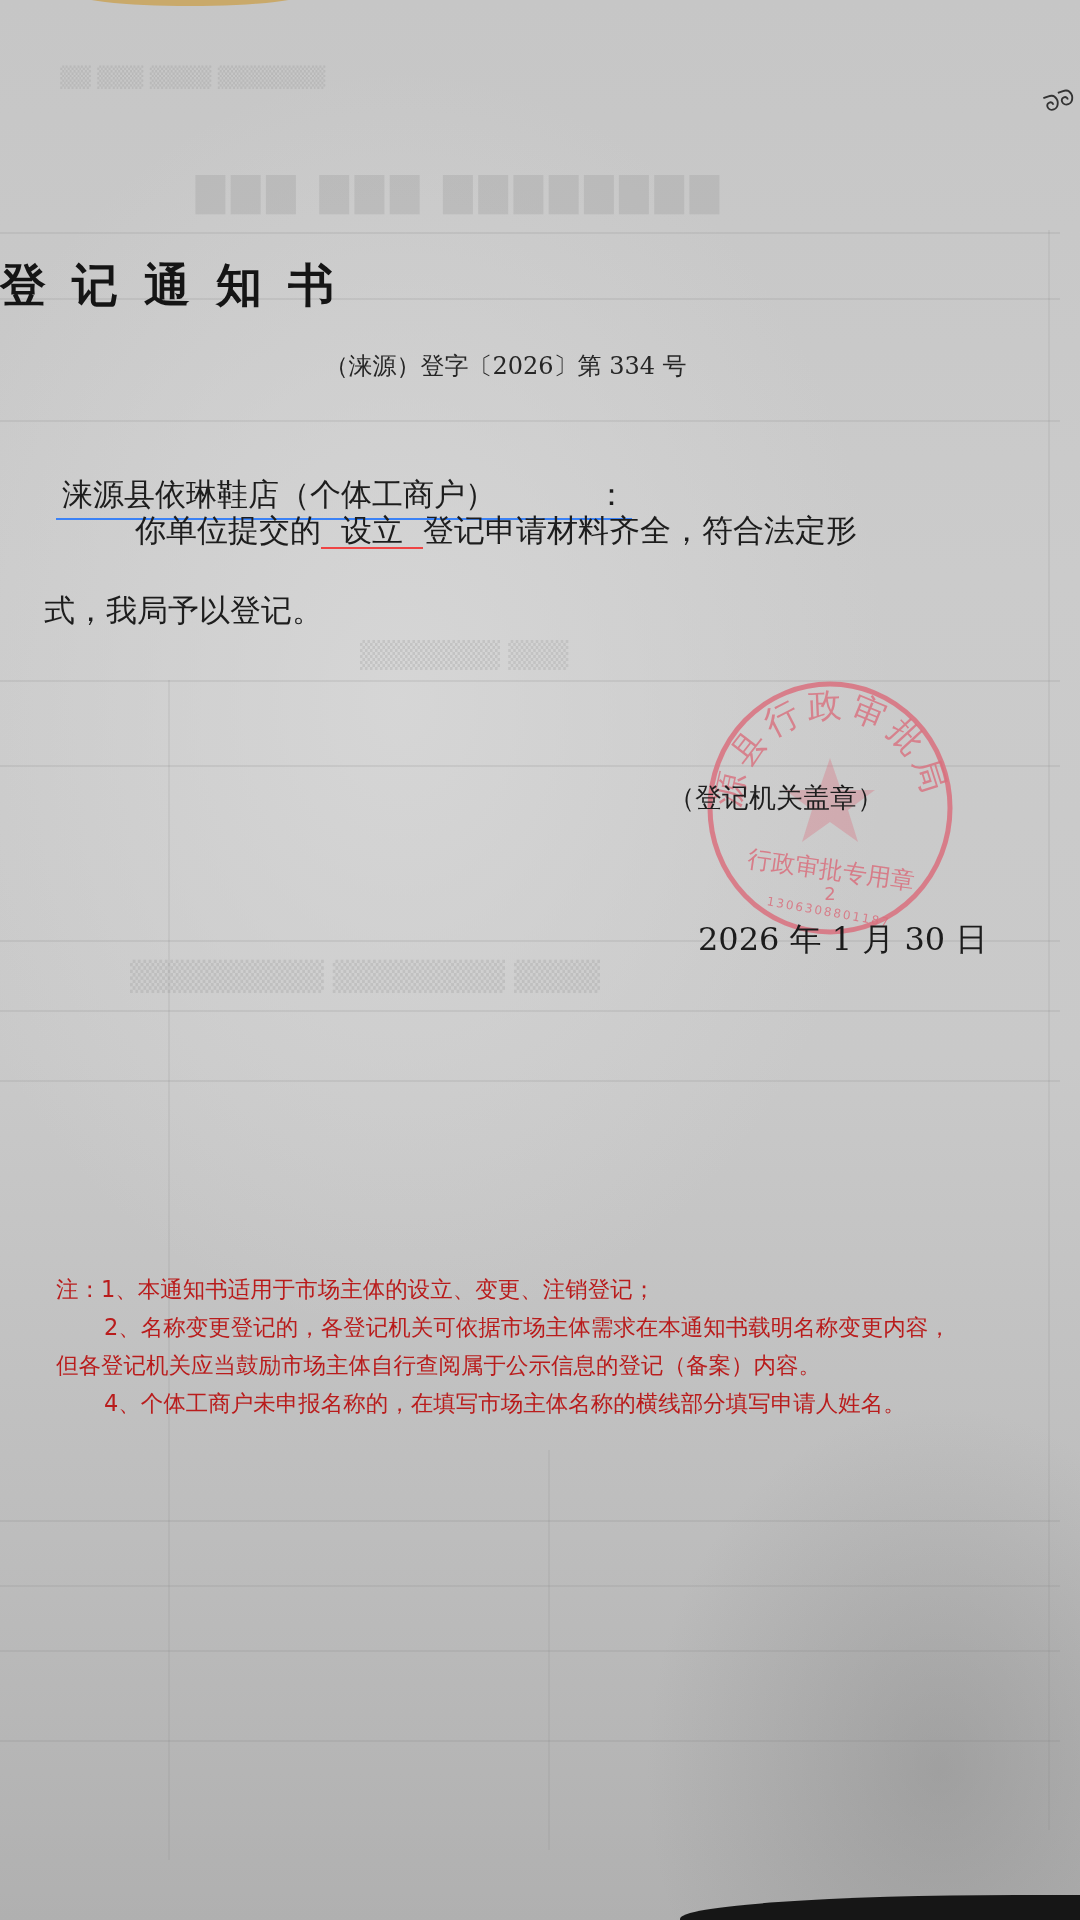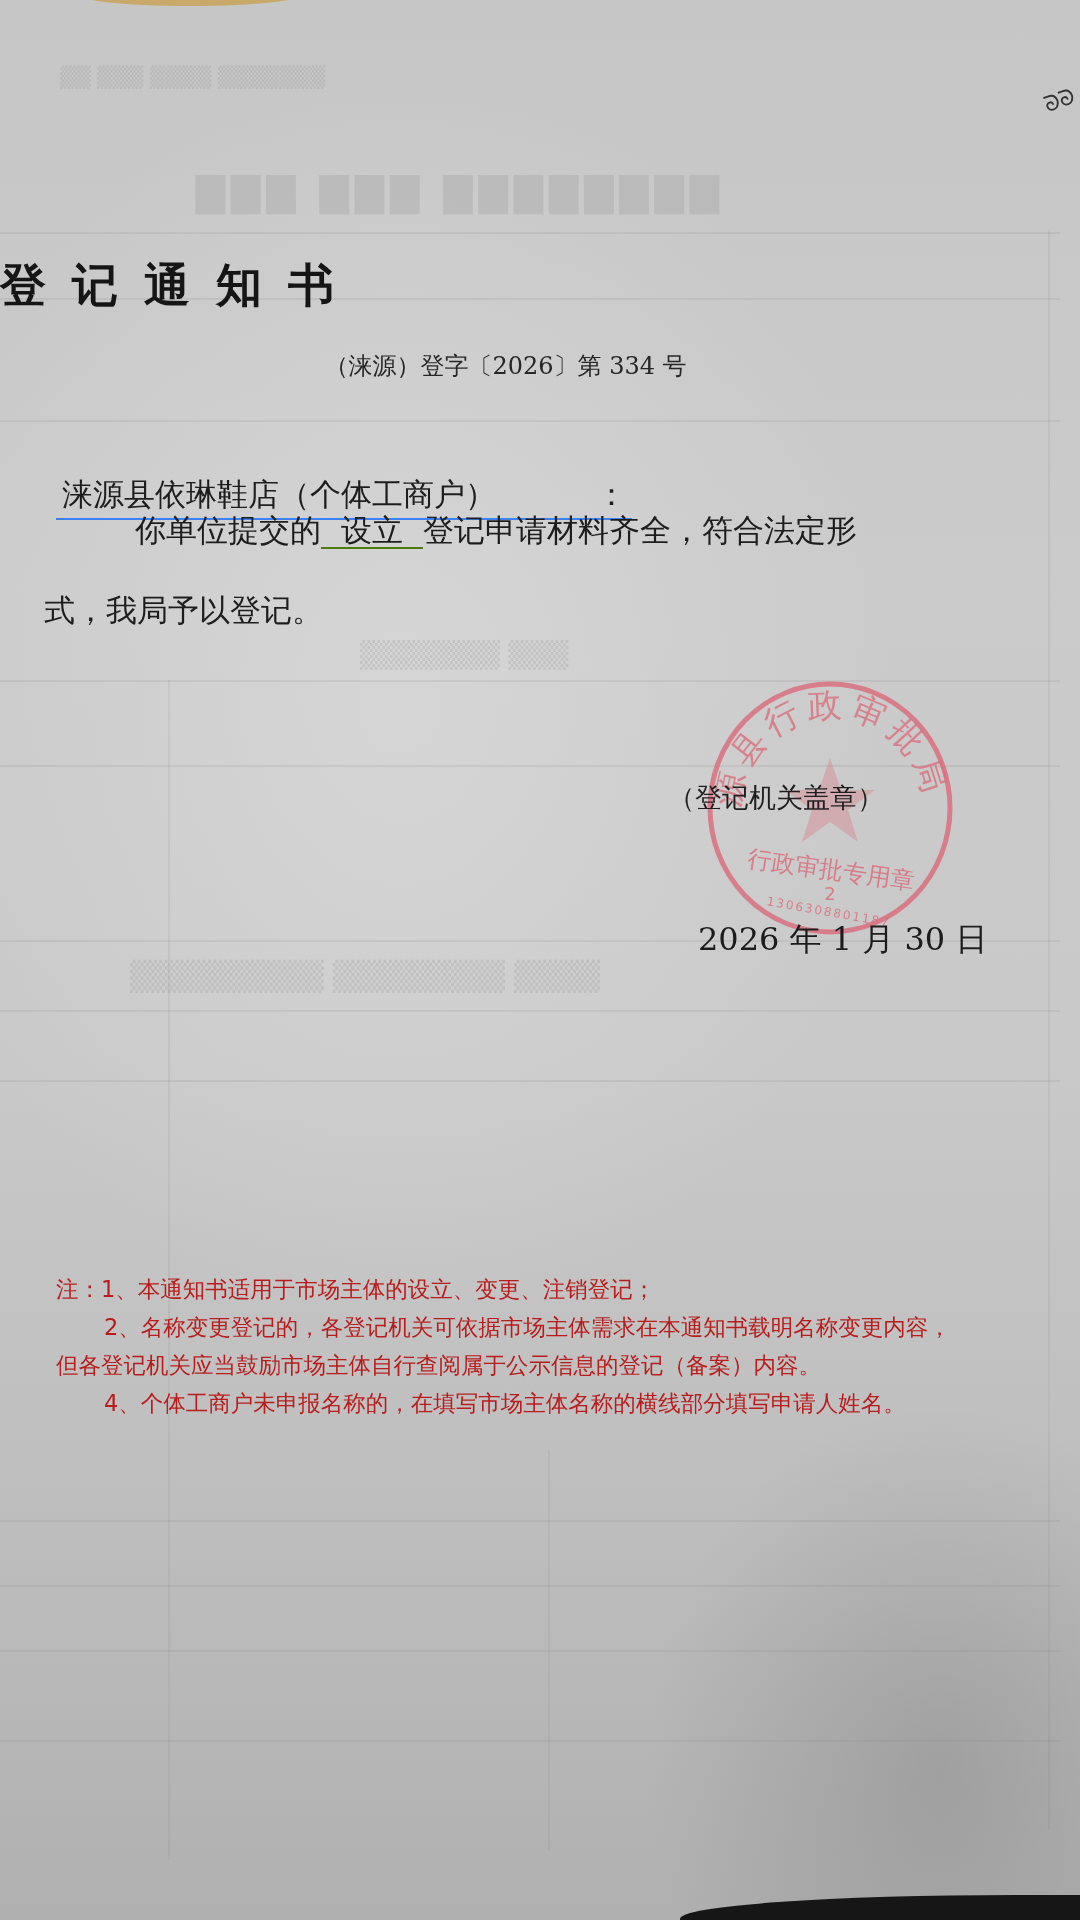--- a/index.html
+++ b/index.html
@@ -115,21 +115,21 @@
       position: absolute;
       font-family: "DejaVu Sans", "Liberation Sans", sans-serif;
       font-size: 31px;
       color: #1d1d1d;
       white-space: nowrap;
     }
     .body-line.l1 { top: 510px; left: 135px; }
     .body-line.l2 { top: 590px; left: 44px; }
     .blank-filled {
       display: inline-block;
-      border-bottom: 2px solid #4d7c0f;
+      border-bottom: 2px solid #ef4444;
       padding: 0 6px;
       min-width: 90px;
       text-align: center;
       line-height: 1.1;
     }
     .seal {
       position: absolute;
       left: 700px; top: 678px;
       width: 260px; height: 260px;
       pointer-events: none;

